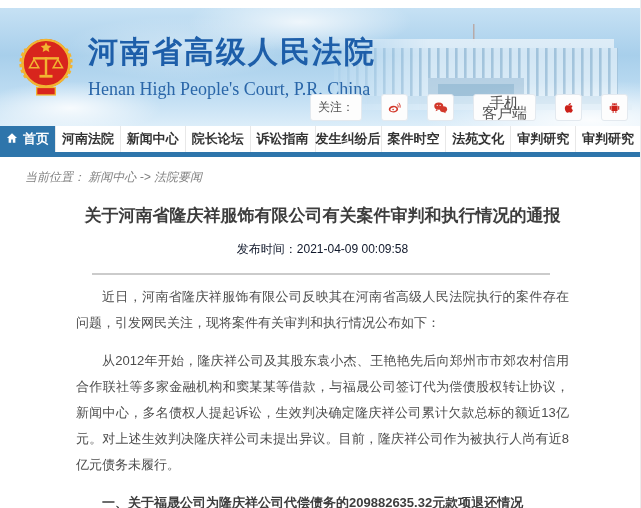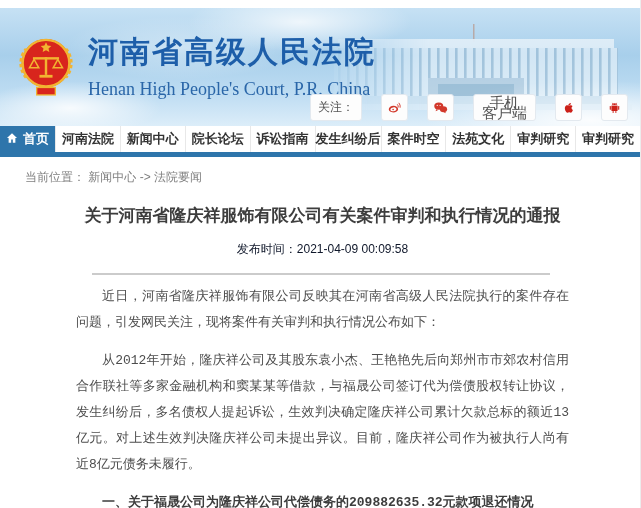--- a/index.html
+++ b/index.html
@@ -37,31 +37,31 @@
 
   
   .nav { display:flex; height:31px; background:#fff; border-bottom:5px solid #2e75ab; }
   .nav-item { flex:1; display:flex; align-items:center; justify-content:center; font-size:13px;
               font-weight:bold; color:#333; border-right:1px solid #e8e8e8; cursor:pointer;
               white-space:nowrap; }
   .nav-item.active { flex:0 0 56px; background:#2e75ab; color:#fff; gap:5px; }
   .nav-item:last-child { border-right:none; }
 
   
-  .breadcrumb { padding:12px 9px 0 25px; font-size:12px; color:#808080; }
+  .breadcrumb { padding:12px 9px 0 25px; font-size:12px; color:#808080;font-style:italic; }
   .breadcrumb a { color:#808080; text-decoration:none; cursor:pointer; }
 
   
   .article { padding:8px 71px 0 76px; }
   .article h1 { font-size:17px; line-height:24px; color:#3d3d3d; text-align:center;
                 margin-top:10px; font-weight:bold; }
   .pubdate { text-align:center; font-size:12px; color:#0f172a; margin-top:13px; }
   .divider { border:none; border-top:2px solid #cbcbcb; margin:15px 2px 9px 16px; width:458px; }
   .article p { font-size:13px; line-height:26px; color:#4d4d4d; text-indent:2em;
-               margin-bottom:12px; text-align:justify;font-family:Liberation Mono, monospace; }
+               margin-bottom:12px; text-align:justify; }
   .article p.sec-heading { font-weight:bold; color:#3d3d3d; margin-bottom:12px; }
 </style>
 </head>
 <body>
 
 <div class="page">
 
   <header class="site-header">
 
     <div class="building">
@@ -178,18 +178,18 @@
     <a>法院要闻</a>
   </div>
 
   <main class="article">
     <h1>关于河南省隆庆祥服饰有限公司有关案件审判和执行情况的通报</h1>
     <div class="pubdate">
       <span>发布时间：</span><span>2021-04-09 00:09:58</span>
     </div>
     <hr class="divider">
     <p>近日，河南省隆庆祥服饰有限公司反映其在河南省高级人民法院执行的案件存在问题，引发网民关注，现将案件有关审判和执行情况公布如下：</p>
-    <p>从2012年开始，隆庆祥公司及其股东袁小杰、王艳艳先后向郑州市市郊农村信用合作联社等多家金融机构和窦某某等借款，与福晟公司签订代为偿债股权转让协议，发生纠纷后，多名债权人提起诉讼，生效判决确定隆庆祥公司累计欠款总标的额近13亿元。对上述生效判决隆庆祥公司未提出异议。目前，隆庆祥公司作为被执行人尚有近8亿元债务未履行。</p>
+    <p>从2012年开始，隆庆祥公司及其股东袁小杰、王艳艳先后向郑州市市郊农村信用合作联社等多家金融机构和窦某某等借款，与福晟公司签订代为偿债股权转让协议，新闻中心，多名债权人提起诉讼，生效判决确定隆庆祥公司累计欠款总标的额近13亿元。对上述生效判决隆庆祥公司未提出异议。目前，隆庆祥公司作为被执行人尚有近8亿元债务未履行。</p>
     <p class="sec-heading">一、关于福晟公司为隆庆祥公司代偿债务的209882635.32元款项退还情况</p>
 
   </main>
 
 </div>
 
 </body></html>

